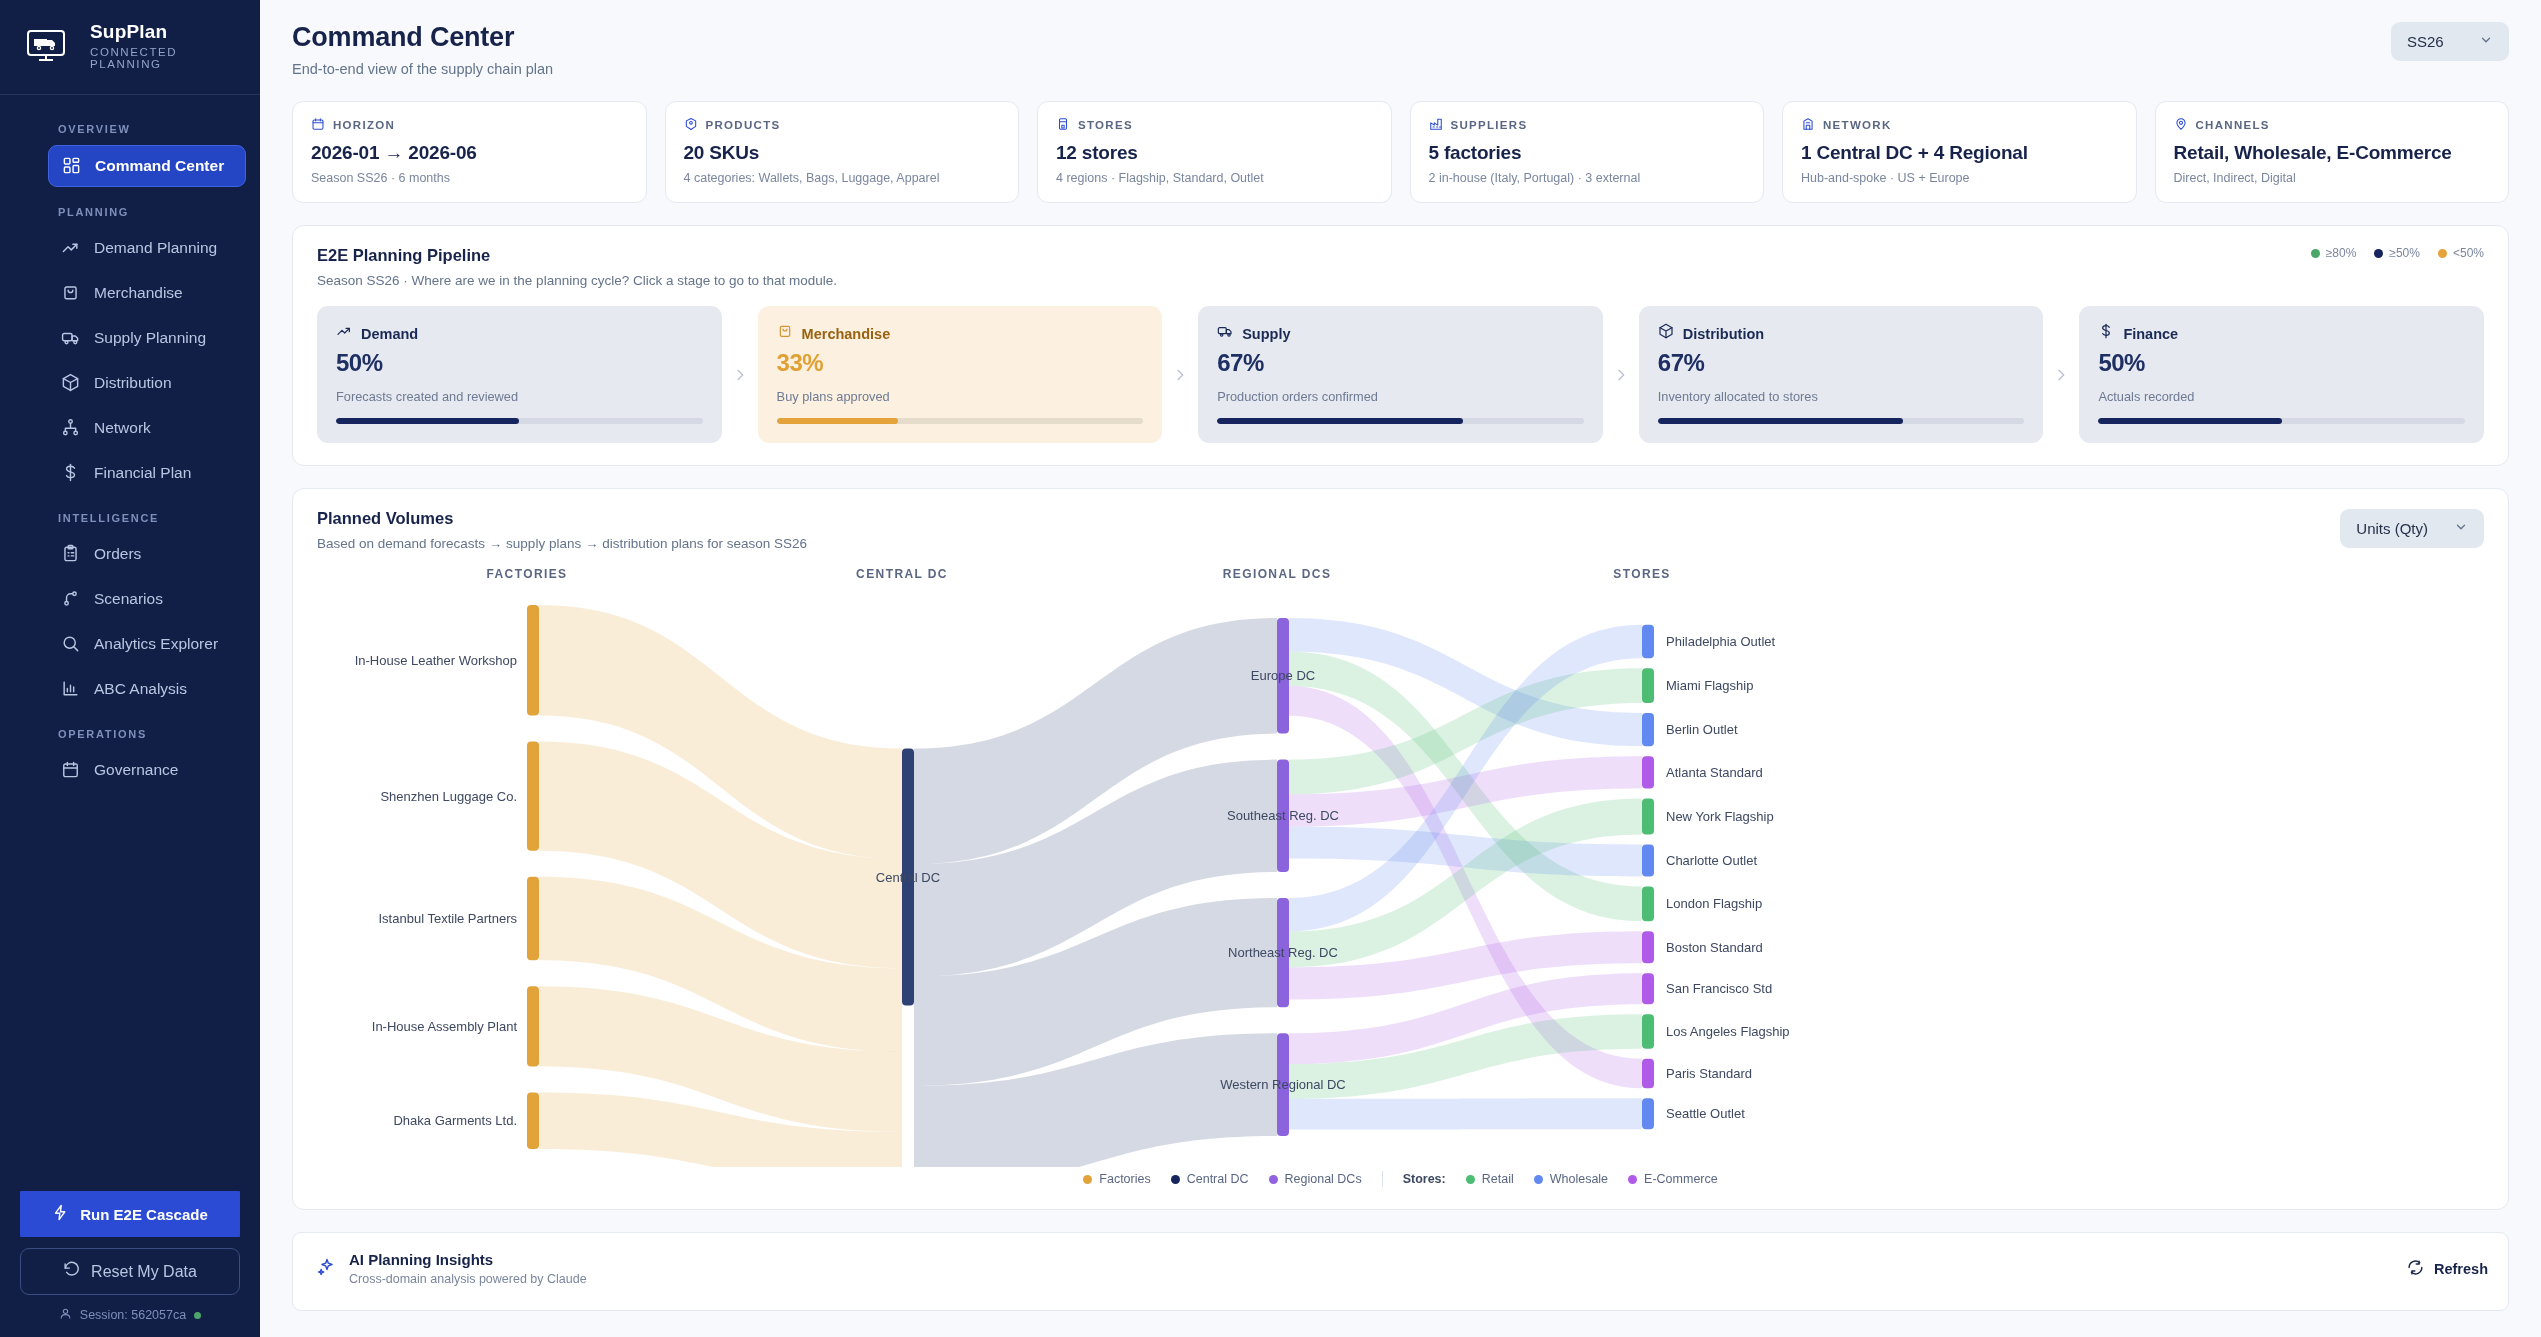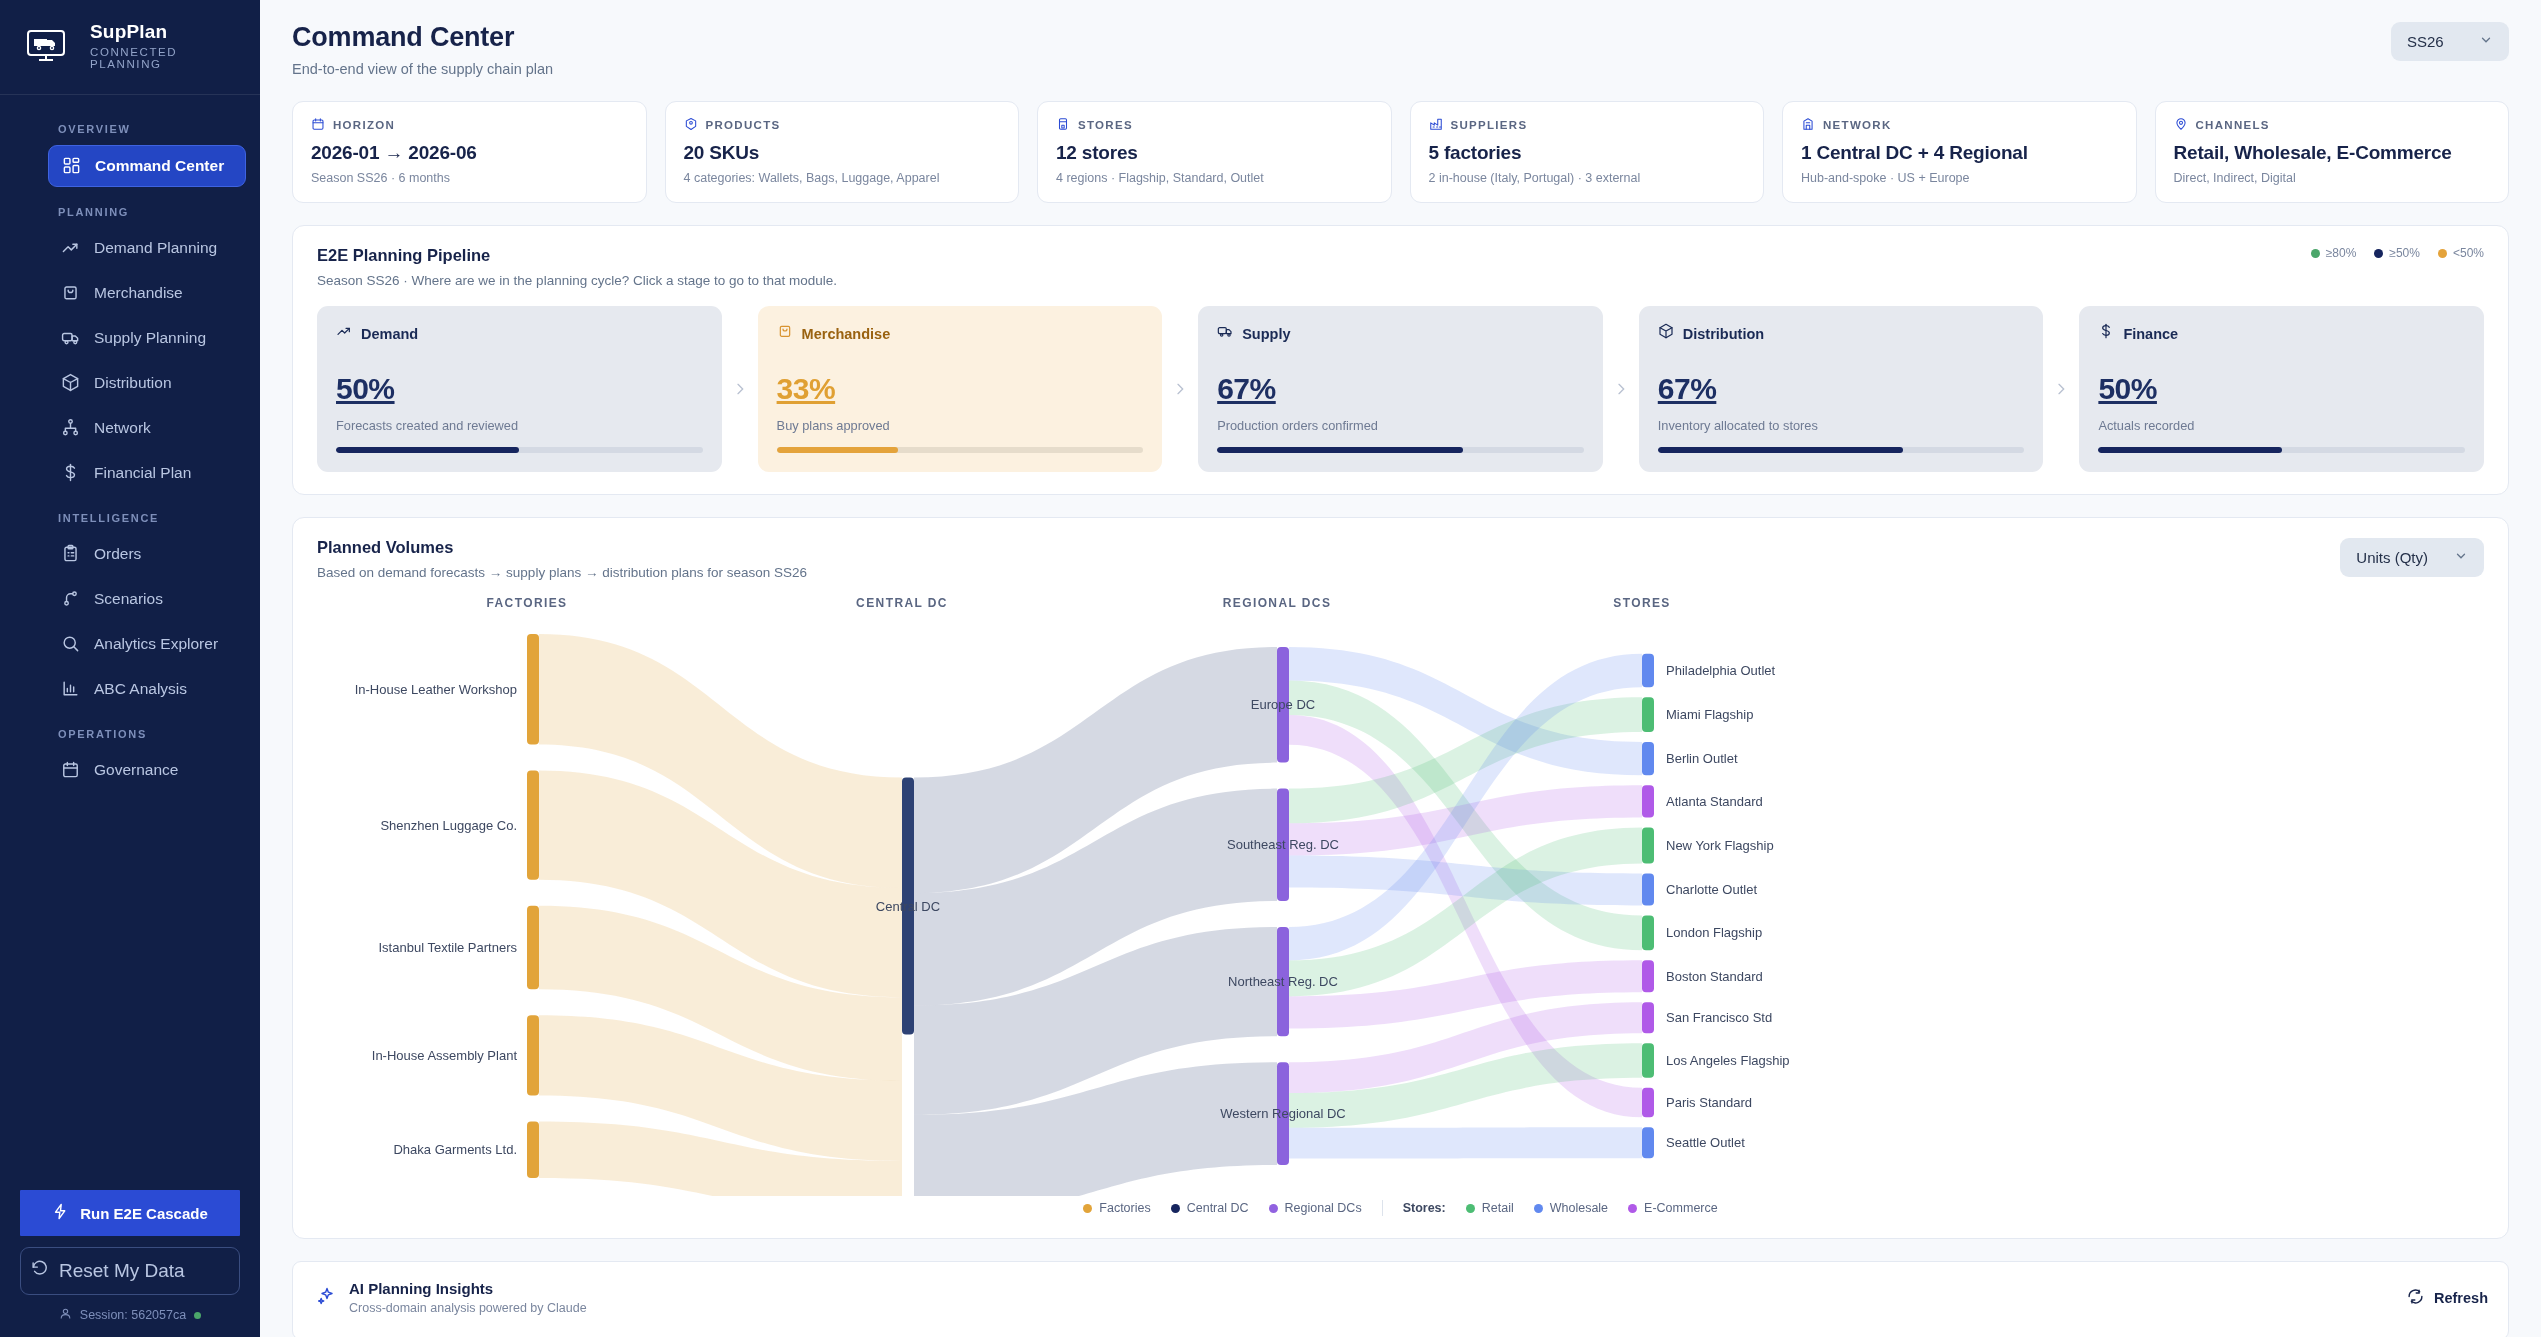--- a/index.html
+++ b/index.html
@@ -36,22 +36,22 @@
 
   .sidebar-footer { padding: 0 20px 14px 20px; }
   .btn-cascade {
     width: 100%; background: #2b4bd4; color: #fff; border: none; border-radius: 1px;
     padding: 13px 10px; font-size: 15px; font-weight: bold; cursor: pointer;
     display: flex; align-items: center; justify-content: center; gap: 11px;
     font-family: "Liberation Sans", sans-serif;
   }
   .btn-reset {
     width: 100%; background: transparent; color: #b9c6e2; border: 1px solid #3a4d80; border-radius: 9px;
-    padding: 12px 10px; font-size: 19px; cursor: pointer; margin-top: 11px;
-    display: flex; align-items: center; gap: 11px;
+    padding: 12px 10px; font-size: 16px; cursor: pointer; margin-top: 11px;
+    display: flex; align-items: center; justify-content: center; gap: 11px;
     font-family: "Liberation Sans", sans-serif;
   }
   .session { display: flex; align-items: center; justify-content: center; gap: 8px; color: #7e8fba; font-size: 12.5px; margin-top: 12px; }
   .dot-green { width: 7px; height: 7px; border-radius: 50%; background: #4ba66a; display:inline-block; }
 
   
   .main { flex: 1 1 auto; height: 1337px; overflow: hidden; padding: 0 0 0 0; }
   .page-head { display: flex; align-items: flex-start; justify-content: space-between; padding: 22px 32px 0 32px; }
   .page-title { font-size: 27px; font-weight: bold; color: #17234a; letter-spacing: -.2px; }
   .page-sub { font-size: 14.5px; color: #64748b; margin-top: 8px; }
@@ -78,21 +78,21 @@
   .bullet { width: 9px; height: 9px; border-radius: 50%; display: inline-block; }
 
   
   .pipeline { display: flex; align-items: stretch; margin-top: 18px; }
   .stage {
     flex: 1 1 0; background: #e6e9ef; border-radius: 11px; padding: 17px 19px 19px 19px; cursor: pointer;
   }
   .stage.accent { background: #fcf1e0; }
   .stage-head { display: flex; align-items: flex-end; gap: 9px; font-size: 14.5px; font-weight: bold; color: #1a2a55; }
   .stage.accent .stage-head { color: #9a6210; }
-  .stage-pct { font-size: 30px; font-weight: bold; color: #1d2f63; margin-top: 30px; letter-spacing: -.5px; text-decoration: underline; }
+  .stage-pct { font-size: 24px; font-weight: bold; color: #1d2f63; margin-top: 7px; letter-spacing: -.5px; }
   .stage.accent .stage-pct { color: #e0a033; }
   .stage-desc { font-size: 12.8px; color: #6e7a93; margin-top: 12px; }
   .bar { height: 6px; border-radius: 4px; background: #d4d9e3; margin-top: 14px; overflow: hidden; }
   .bar > i { display: block; height: 100%; border-radius: 4px; background: #16255e; }
   .stage.accent .bar { background: #e6dccb; }
   .stage.accent .bar > i { background: #e4a33b; }
   .chev { flex: 0 0 36px; display: flex; align-items: center; justify-content: center; color: #b9c1d1; font-size: 20px; }
 
   
   .sankey-wrap { position: relative; margin-top: 16px; height: 600px; }

